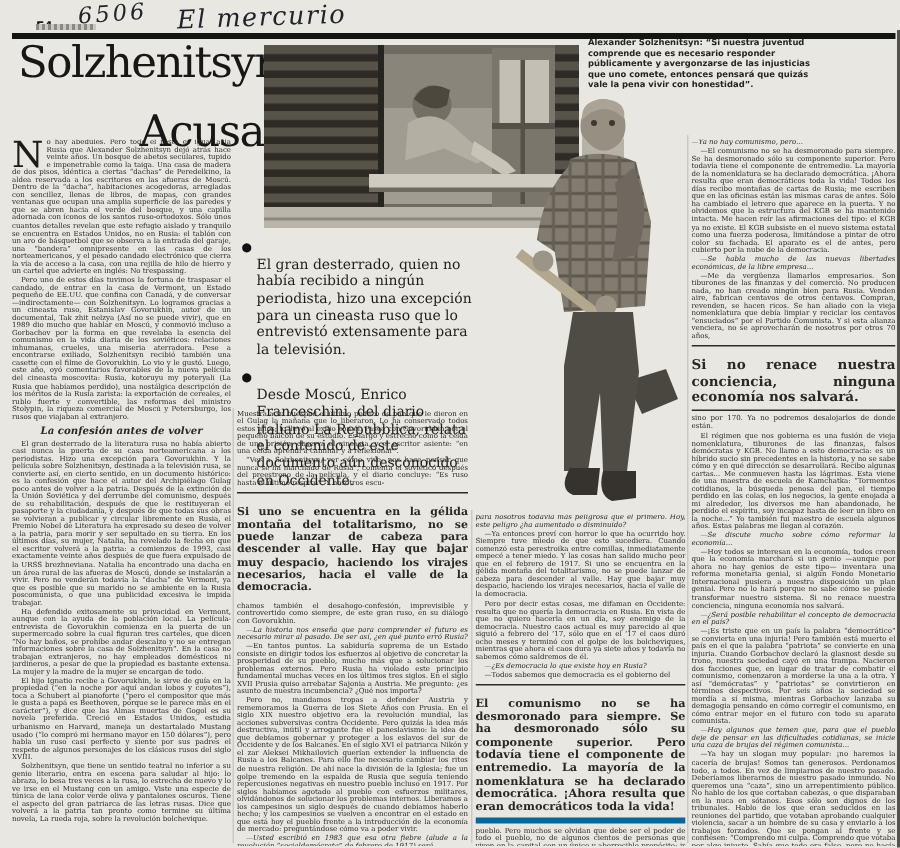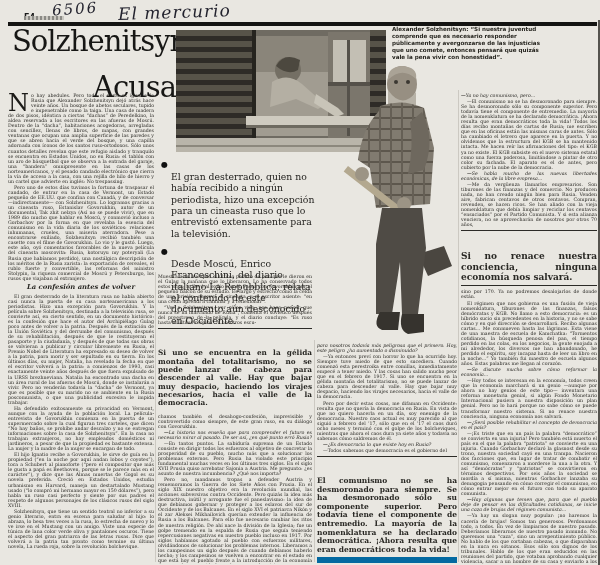--- a/index.html
+++ b/index.html
@@ -31,23 +31,23 @@
   .col p{margin:0 0 1px 0;text-indent:6px;}
   .col p.ni{text-indent:0;}
   .col p.q{font-style:italic;}
   .col1{left:8px;top:93px;width:146px;height:467px;}
   .col2{left:158px;top:274px;width:154px;height:290px;}
   .col3{left:317px;top:343px;width:140px;height:221px;}
   .col4{left:461px;top:93px;width:136px;height:471px;}
   .dropcap{float:left;font-size:24px;line-height:19px;padding:1px 2px 0 0;color:#1c1b18;}
   .subhead{text-align:center;font-style:italic;font-weight:bold;font-size:6.8px;margin:4px 0 4px 0;}
   .inset{font-weight:bold;text-align:justify;border-top:1px solid #2c2b27;
-         padding:20px 0 3px 0;margin:3px 0 3px 0;}
+         padding:8px 0 3px 0;margin:3px 0 3px 0;}
   .inset2{font-size:7.3px;line-height:8.3px;}
-  .inset3{font-size:7.5px;line-height:8.6px;border-bottom:6px solid #0369a1;}
+  .inset3{font-size:7.5px;line-height:8.6px;border-bottom:4px solid #0369a1;}
   .inset4{font-size:9px;line-height:10.4px;border-bottom:1px solid #2c2b27;}
   
   .vrule{width:1px;background:#ccc9c2;}
   
   .photo-window{left:176px;top:30px;width:210px;height:122px;}
   .photo-axe{left:330px;top:58px;width:130px;height:282px;}
 </style>
 </head>
 <body>
 

